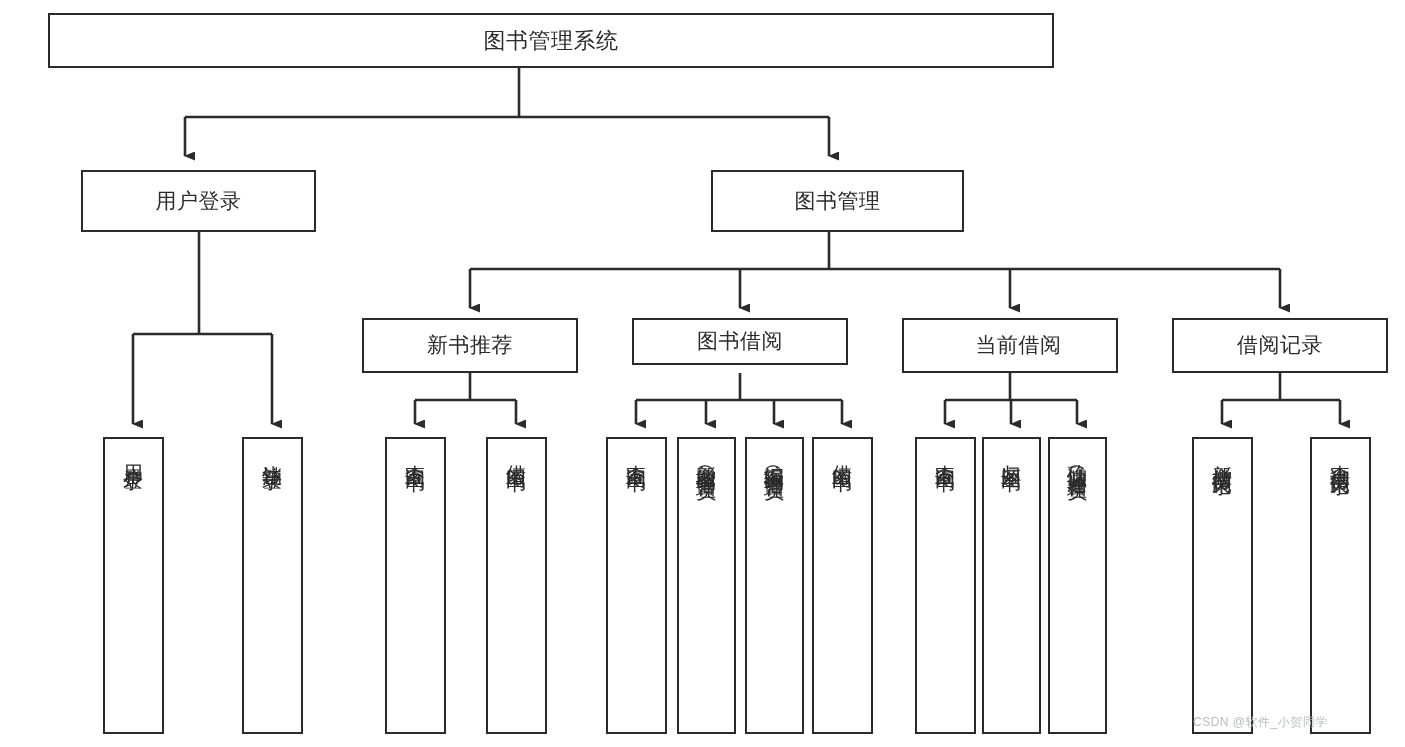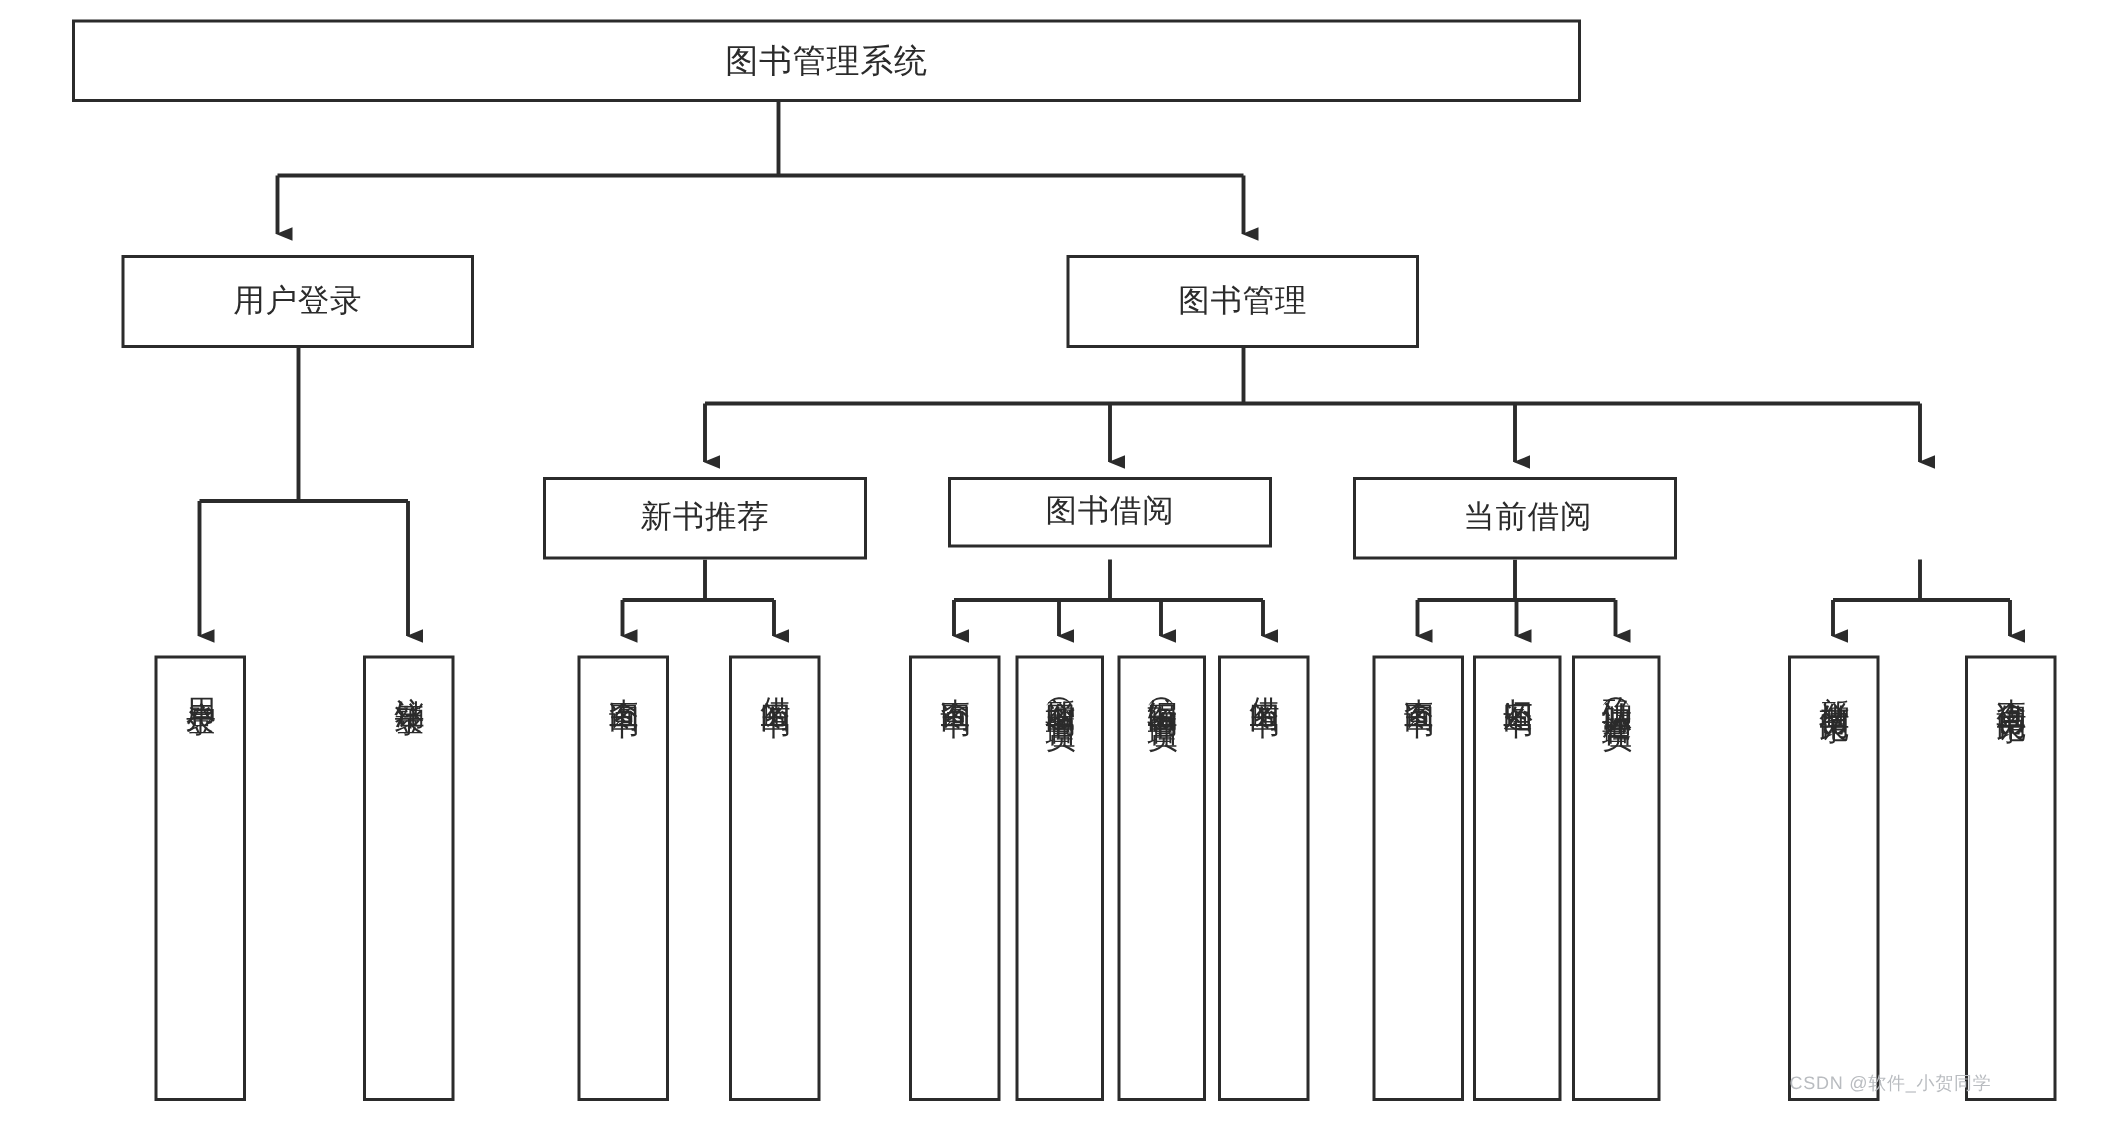--- a/index.html
+++ b/index.html
@@ -125,33 +125,36 @@
     </g>
   </svg>
 
   <div class="node-box root" style="left:32px; top:13px; width:1006px; height:55px;margin-left:16px;">
     <span class="node-label">图书管理系统</span>
   </div>
 
   <div class="node-box" style="left:81px; top:170px; width:235px; height:62px;">
     <span class="node-label">用户登录</span>
   </div>
-  <div class="node-box" style="left:711px; top:170px; width:235px; height:62px;">
+  <div class="node-box" style="left:711px; top:170px; width:253px; height:62px;">
     <span class="node-label">图书管理</span>
   </div>
 
   <div class="node-box" style="left:362px; top:318px; width:216px; height:55px;">
     <span class="node-label">新书推荐</span>
   </div>
   <div class="node-box" style="left:632px; top:318px; width:216px; height:47px;">
     <span class="node-label">图书借阅</span>
   </div>
   <div class="node-box" style="left:902px; top:318px; width:216px; height:55px;padding-left:17px;">
     <span class="node-label">当前借阅</span>
   </div>
+  <div class="node-box" style="left:1172px; top:318px; width:216px; height:55px;">
+    <span class="node-label">借阅记录</span>
+  </div>
 
   <div class="node-box vertical" style="left:103px; top:437px; width:61px; height:297px;">
     <span class="node-label">用户登录</span>
   </div>
   <div class="node-box vertical" style="left:242px; top:437px; width:61px; height:297px;">
     <span class="node-label">注销登录</span>
   </div>
 
   <div class="node-box vertical" style="left:385px; top:437px; width:61px; height:297px;">
     <span class="node-label">查询图书</span>

